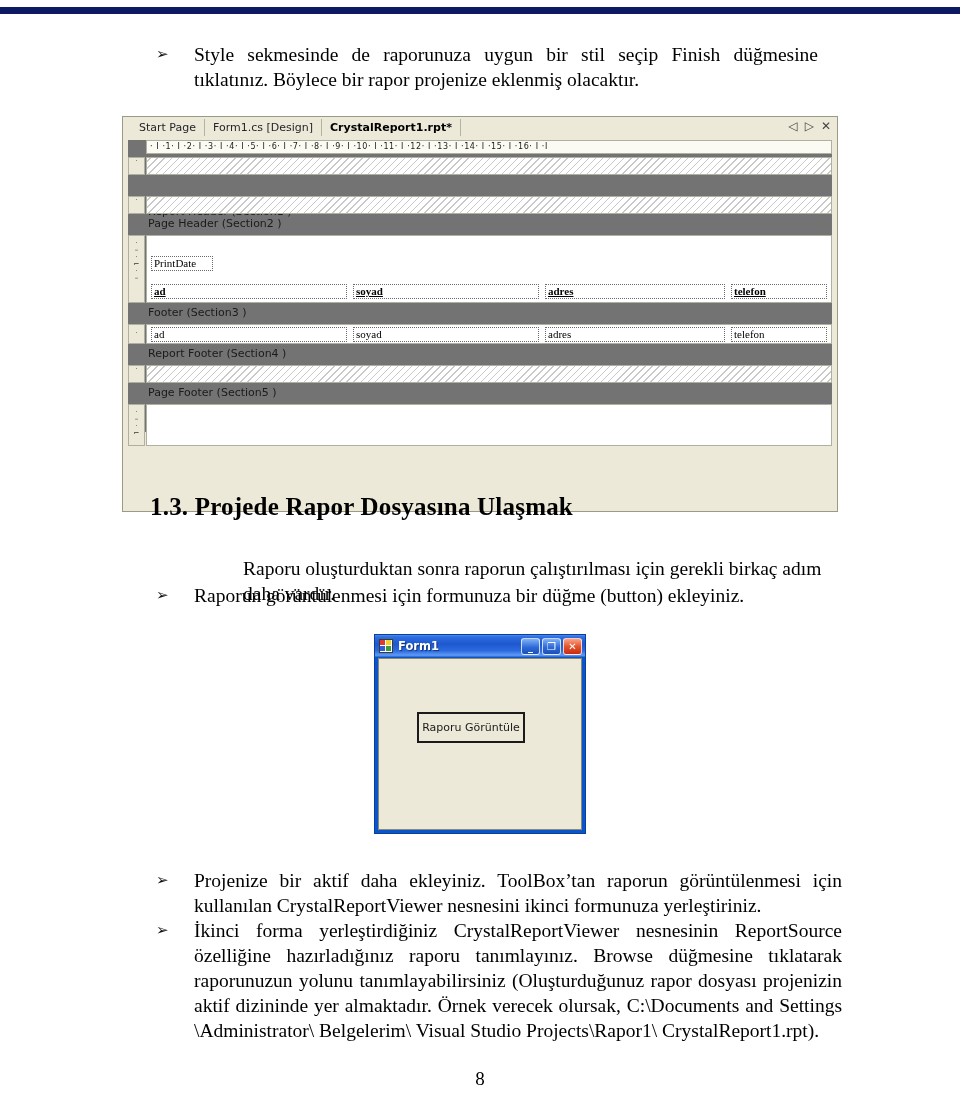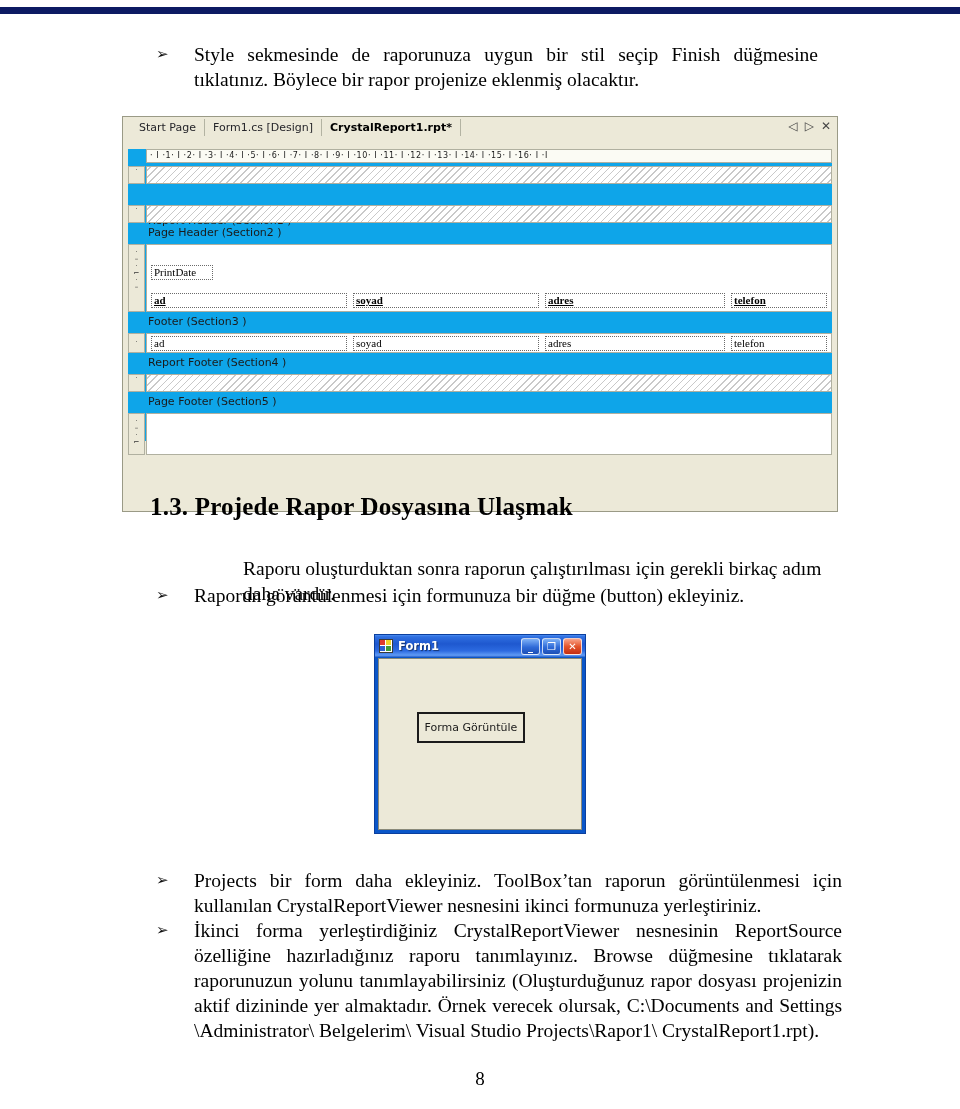--- a/index.html
+++ b/index.html
@@ -120,24 +120,24 @@
     display: flex;
     gap: 7px;
     align-items: center;
     color: #444;
     font-size: 12px;
   }
   .vs-tabnav span { line-height: 14px; }
 
   .vs-body {
     position: absolute;
-    left: 5px; top: 32px;
+    left: 5px; top: 23px;
     width: 704px;
     height: 292px;
-    background: #0ea5e9;
+    background: #737373;
   }
 
   .vs-ruler {
     position: absolute;
     left: 18px; top: 0;
     width: 686px; height: 14px;
     background: #fbfbf4;
     border: 1px solid #b0b0a0;
     box-sizing: border-box;
     overflow: hidden;
@@ -403,28 +403,28 @@
     <div class="xp-title">
       <div class="xp-icon"></div>
       <div class="xp-caption">Form1</div>
       <div class="xp-btns">
         <div class="xp-btn">_</div>
         <div class="xp-btn">❐</div>
         <div class="xp-btn close">✕</div>
       </div>
     </div>
     <div class="xp-client">
-      <div class="xp-pushbtn">Forma Görüntüle</div>
+      <div class="xp-pushbtn">Raporu Görüntüle</div>
     </div>
   </div>
 
 
   <div class="bullet-block" style="left:150px; top:868px; width:692px;">
     <div class="bullet-glyph">➢</div>
-    <div class="bullet-text just">Projects bir form daha ekleyiniz. ToolBox’tan raporun görüntülenmesi için kullanılan CrystalReportViewer nesnesini ikinci formunuza yerleştiriniz.</div>
+    <div class="bullet-text just">Projenize bir aktif daha ekleyiniz. ToolBox’tan raporun görüntülenmesi için kullanılan CrystalReportViewer nesnesini ikinci formunuza yerleştiriniz.</div>
   </div>
 
   <div class="bullet-block" style="left:150px; top:918px; width:692px;">
     <div class="bullet-glyph">➢</div>
     <div class="bullet-text just">İkinci forma yerleştirdiğiniz CrystalReportViewer nesnesinin ReportSource özelliğine hazırladığınız raporu tanımlayınız. Browse düğmesine tıklatarak raporunuzun yolunu tanımlayabilirsiniz (Oluşturduğunuz rapor dosyası projenizin aktif dizininde yer almaktadır. Örnek verecek olursak, C:\Documents and Settings \Administrator\ Belgelerim\ Visual Studio Projects\Rapor1\ CrystalReport1.rpt).</div>
   </div>
 
   <div class="page-number" style="top:1068px;">8</div>
 
 </div>

